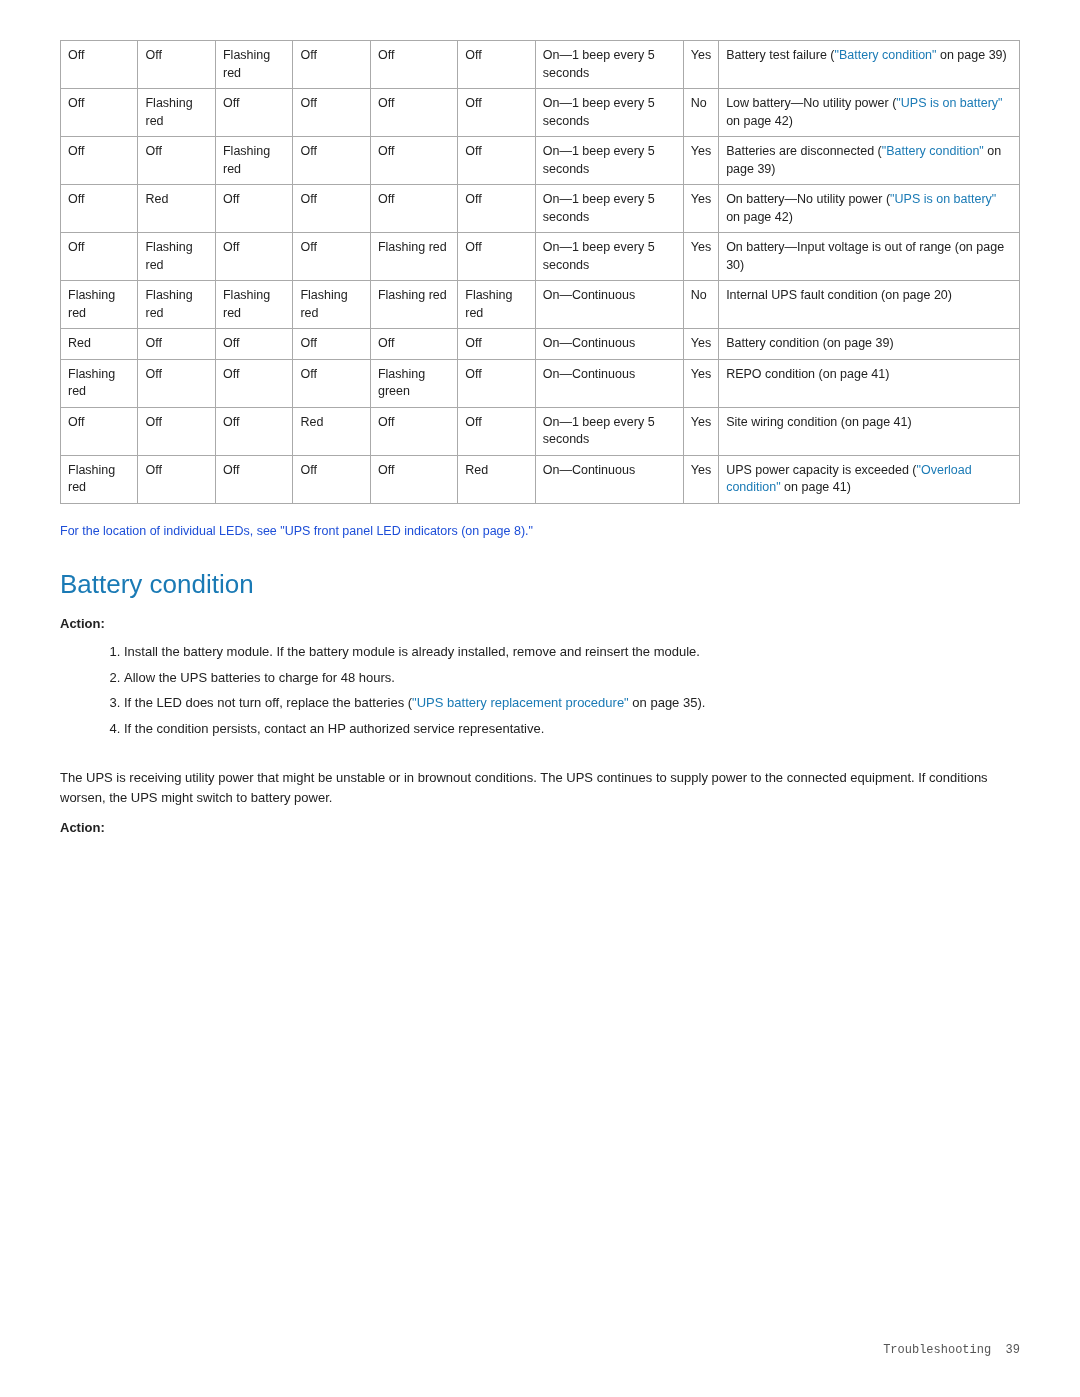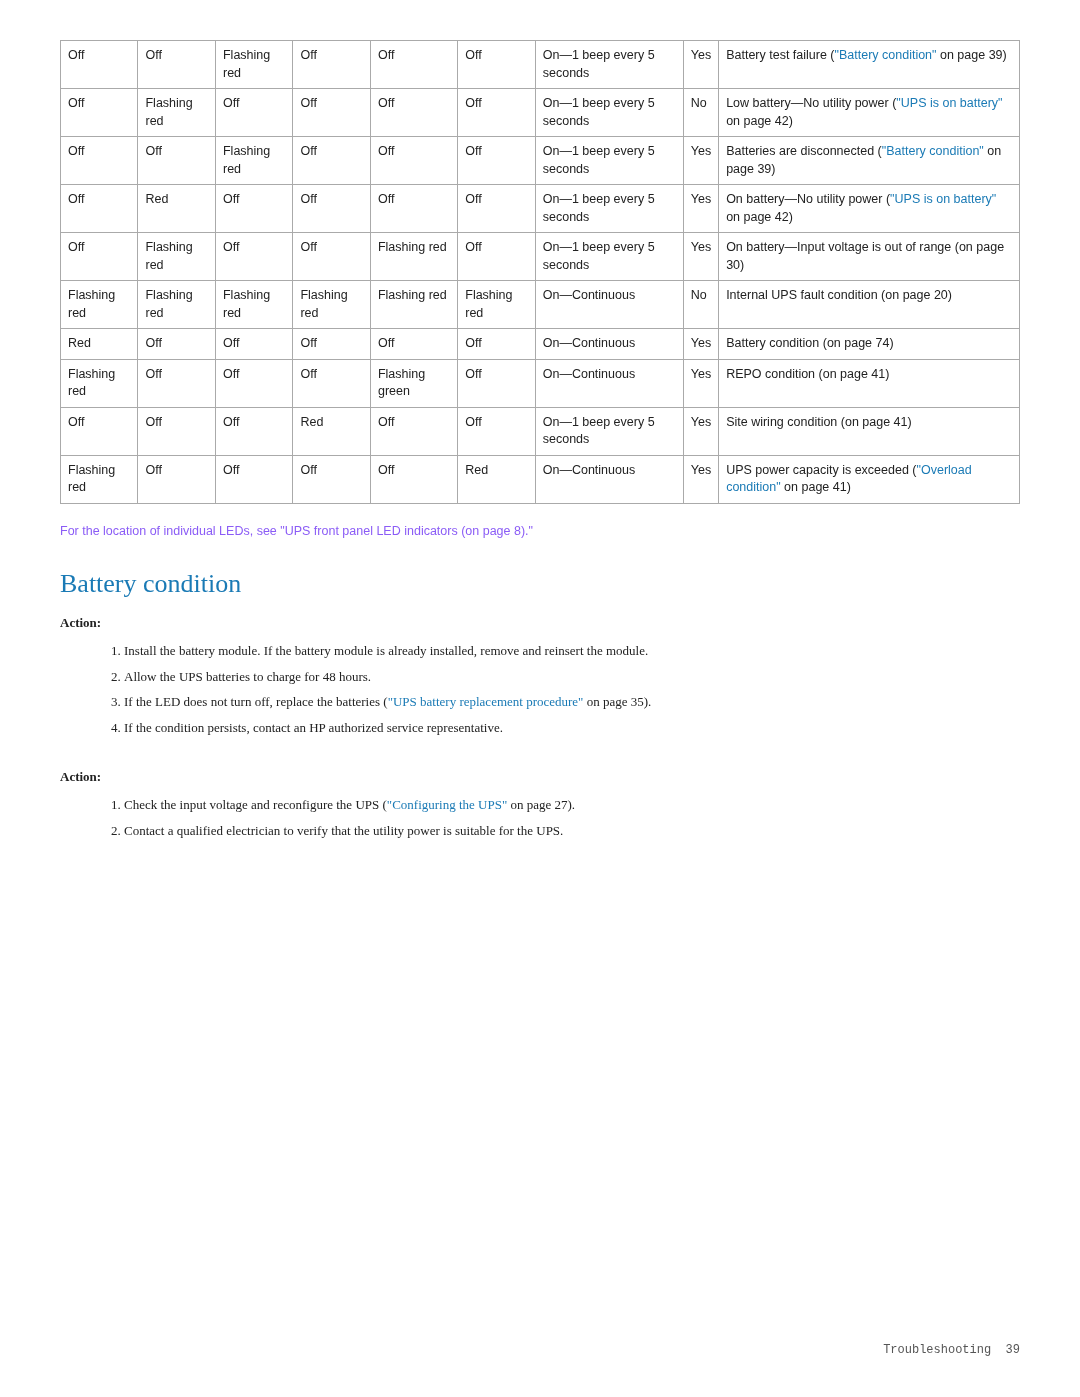--- a/index.html
+++ b/index.html
@@ -23,21 +23,21 @@
     td {
       border: 1px solid #aaa;
       padding: 6px 7px;
       vertical-align: top;
       line-height: 1.4;
     }
 
     .note-text {
       font-size: 12.5px;
       margin-bottom: 28px;
-      color: #8b5cf6;
+      color: #1d4ed8;
     }
 
     
     .section-title {
       font-size: 26px;
       color: #1a7ab5;
       font-weight: normal;
       margin-bottom: 14px;
       margin-top: 10px;
     }
@@ -74,21 +74,20 @@
       position: absolute;
       bottom: 40px;
       right: 60px;
       font-size: 12px;
       color: #555;
       font-family: Liberation Mono, monospace;
     }
 
     .section-block {
       margin-bottom: 30px;
-      font-family: Liberation Serif, serif;
     }
   </style>
 </head>
 <body>
 
 <table>
   <tbody id="table-body">
       <tr>
         <td>Off</td>
         <td>Off</td>
@@ -157,21 +156,21 @@
       </tr>
       <tr>
         <td>Red</td>
         <td>Off</td>
         <td>Off</td>
         <td>Off</td>
         <td>Off</td>
         <td>Off</td>
         <td>On—Continuous</td>
         <td>Yes</td>
-        <td>Battery condition (on page 74)</td>
+        <td>Battery condition (on page 39)</td>
       </tr>
       <tr>
         <td>Flashing red</td>
         <td>Off</td>
         <td>Off</td>
         <td>Off</td>
         <td>Flashing green</td>
         <td>Off</td>
         <td>On—Continuous</td>
         <td>Yes</td>
@@ -209,22 +208,19 @@
   <p class="action-label">Action:</p>
   <ol id="battery-steps">
       <li>Install the battery module. If the battery module is already installed, remove and reinsert the module.</li>
       <li>Allow the UPS batteries to charge for 48 hours.</li>
       <li>If the LED does not turn off, replace the batteries (<a class="link">"UPS battery replacement procedure"</a> on page 35).</li>
       <li>If the condition persists, contact an HP authorized service representative.</li>
     </ol>
 </div>
 
 <div class="section-block">
+  <p>The UPS is receiving utility power that might be unstable or in brownout conditions. The UPS continues to supply power to the connected equipment. If conditions worsen, the UPS might switch to battery power.</p>
   <p class="action-label">Action:</p>
-  <ol id="bypass-steps">
-      <li>Check the input voltage and reconfigure the UPS (<a class="link">"Configuring the UPS"</a> on page 27).</li>
-      <li>Contact a qualified electrician to verify that the utility power is suitable for the UPS.</li>
-    </ol>
 </div>
 
 <div class="footer-note">
   <span>Troubleshooting</span>&nbsp;&nbsp;<span>39</span>
 </div>
 
 </body></html>

